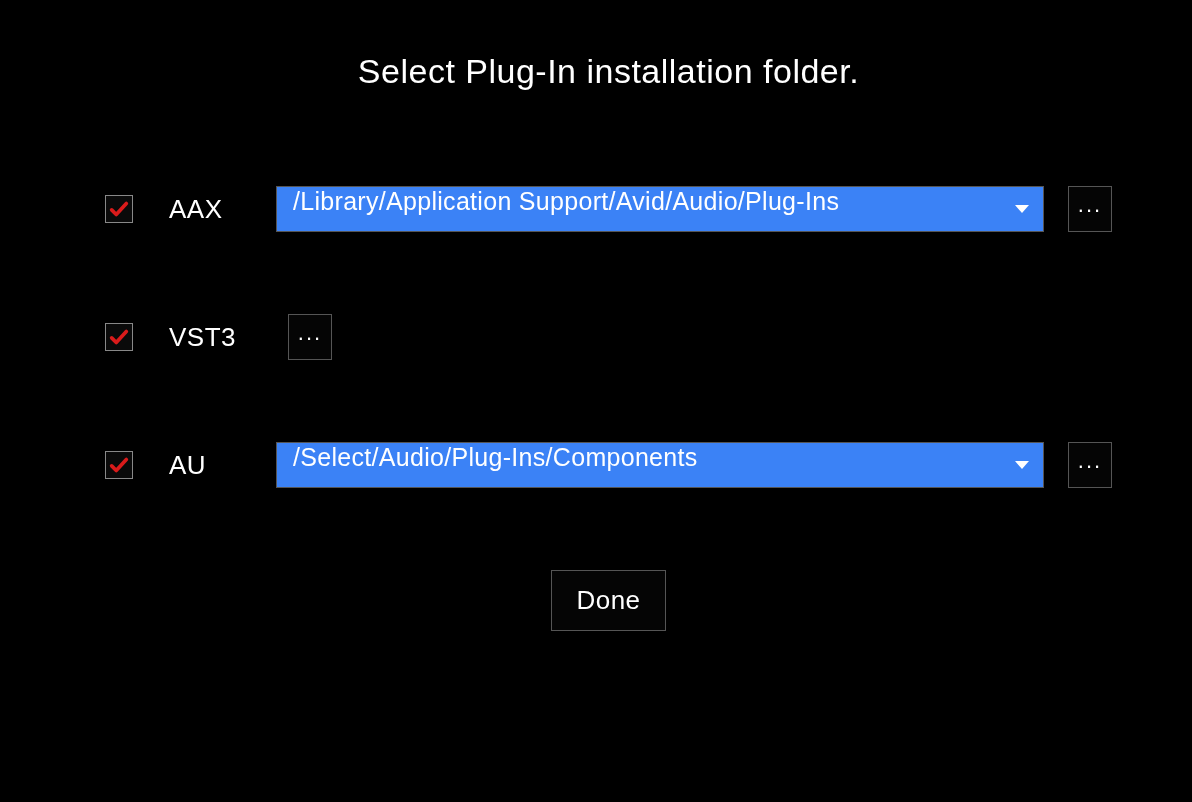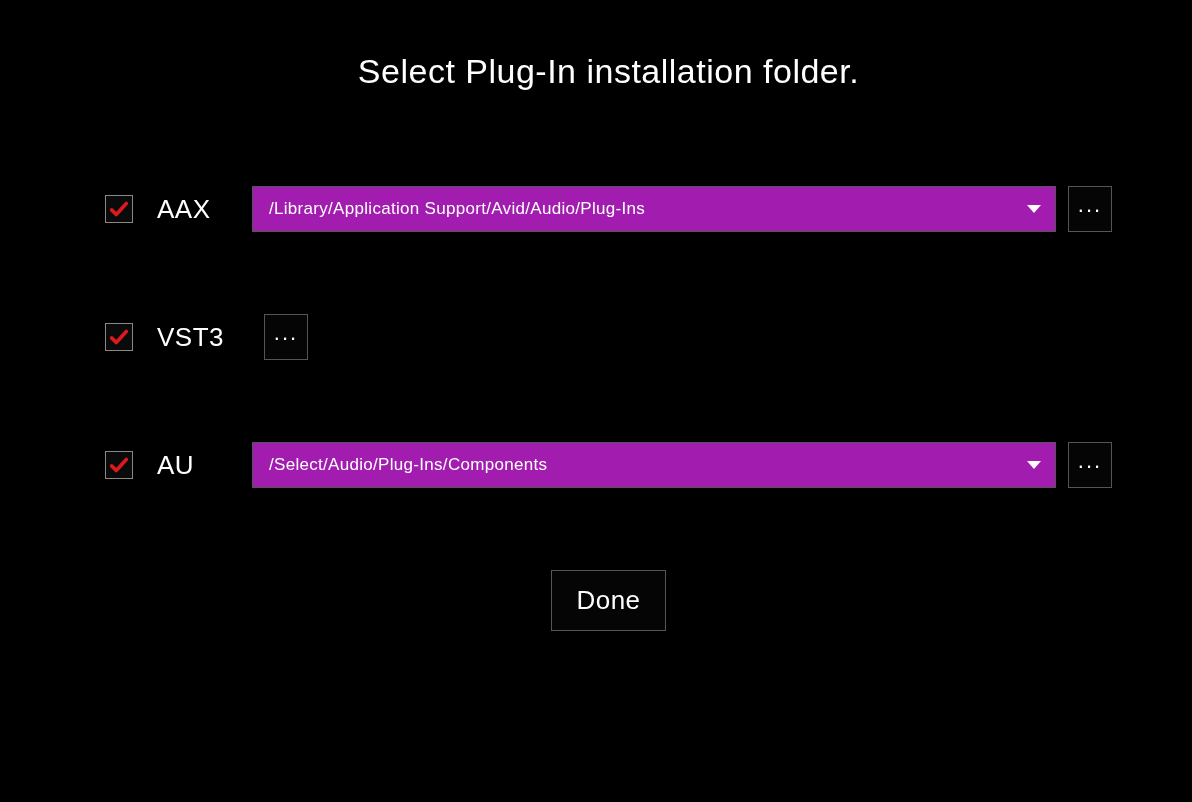--- a/index.html
+++ b/index.html
@@ -26,21 +26,21 @@
       text-align: center;
       font-size: 34px;
       font-weight: normal;
       margin-bottom: 95px;
       letter-spacing: 0.5px;
     }
     .row {
       display: flex;
       align-items: center;
       margin-bottom: 82px;
-      gap: 0;
+      gap: 12px;
     }
     .checkbox {
       width: 28px;
       height: 28px;
       border: 1px solid #888;
       background: #0a0a0a;
       display: flex;
       align-items: center;
       justify-content: center;
       cursor: pointer;
@@ -54,26 +54,25 @@
       font-size: 26px;
       margin-left: 24px;
       width: 95px;
       flex-shrink: 0;
       letter-spacing: 0.5px;
     }
     .dropdown {
       flex: 1;
       height: 46px;
       border: 1px solid #555;
-      background: #a21caf;
+      background: #3b82f6;
       display: flex;
-      align-items: center;
       padding-left: 16px;
       padding-right: 40px;
-      font-size: 17px;
+      font-size: 25px;
       position: relative;
       cursor: pointer;
       margin-left: 0px;
       letter-spacing: 0.3px;
     }
     .dropdown-arrow {
       position: absolute;
       right: 14px;
       top: 50%;
       transform: translateY(-50%);

